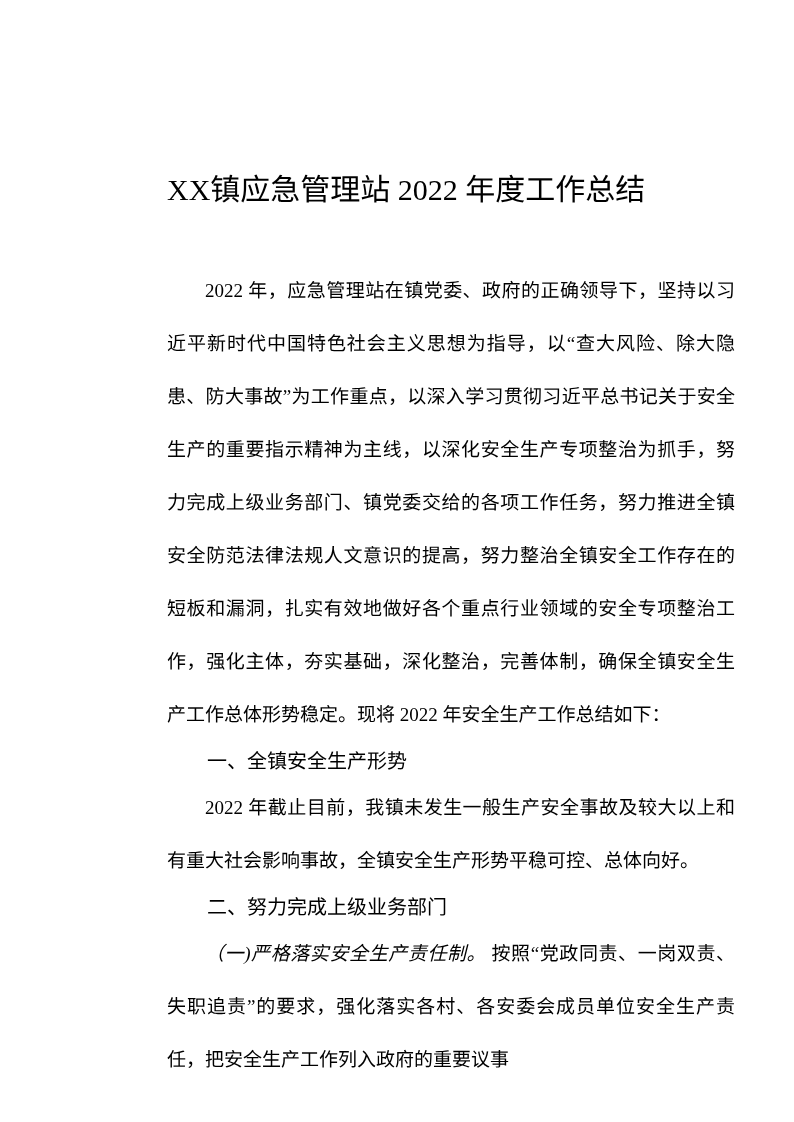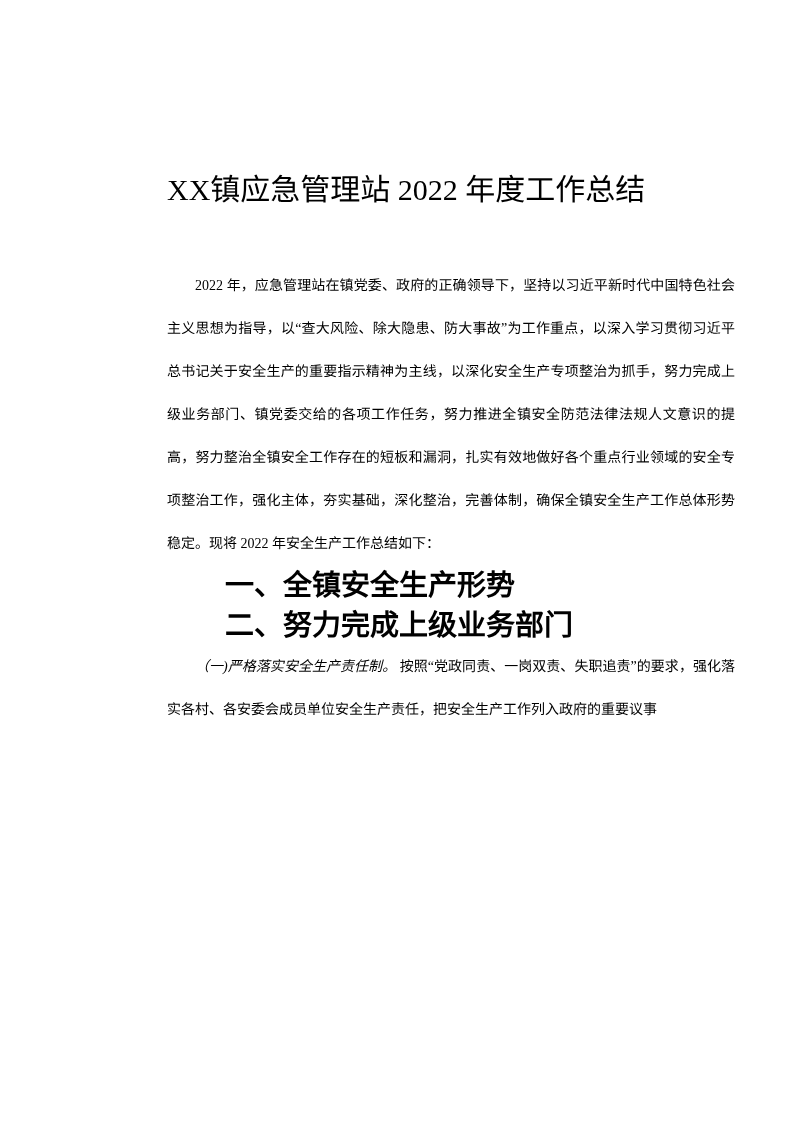--- a/index.html
+++ b/index.html
@@ -24,44 +24,45 @@
     font-weight: 400;
     text-align: center;
     line-height: 1.15;
     margin: 0 0 56px 0;
     white-space: nowrap;
   }
   .doc-body {
     width: 568px;
   }
   .para {
-    font-size: 14px;
-    line-height: 43px;
+    font-size: 19px;
+    line-height: 53px;
     text-align: justify;
     text-justify: inter-ideograph;
     text-indent: 2em;
     margin: 0;
   }
   .heading {
     font-family: "Liberation Sans", sans-serif;
-    font-weight: 700;
-    font-size: 29px;
+    font-weight: 400;
+    font-size: 20px;
     line-height: 40.3px;
     text-indent: 2em;
     margin: 0;
   }
   .lead {
     font-weight: 400;
     font-style: italic;
   }
 </style>
 </head>
 <body>
 
 <div class="page">
   <h1 class="doc-title">XX镇应急管理站 2022 年度工作总结</h1>
   <div class="doc-body" id="doc-body">
       <div class="para">2022 年，应急管理站在镇党委、政府的正确领导下，坚持以习近平新时代中国特色社会主义思想为指导，以“查大风险、除大隐患、防大事故”为工作重点，以深入学习贯彻习近平总书记关于安全生产的重要指示精神为主线，以深化安全生产专项整治为抓手，努力完成上级业务部门、镇党委交给的各项工作任务，努力推进全镇安全防范法律法规人文意识的提高，努力整治全镇安全工作存在的短板和漏洞，扎实有效地做好各个重点行业领域的安全专项整治工作，强化主体，夯实基础，深化整治，完善体制，确保全镇安全生产工作总体形势稳定。现将 2022 年安全生产工作总结如下：</div>
       <div class="heading">一、全镇安全生产形势</div>
+      <div class="para">2022 年截止目前，我镇未发生一般生产安全事故及较大以上和有重大社会影响事故，全镇安全生产形势平稳可控、总体向好。</div>
       <div class="heading">二、努力完成上级业务部门</div>
       <div class="para"><span class="lead">（一)严格落实安全生产责任制。</span> 按照“党政同责、一岗双责、失职追责”的要求，强化落实各村、各安委会成员单位安全生产责任，把安全生产工作列入政府的重要议事</div>
     </div>
 </div>
 
 </body></html>

